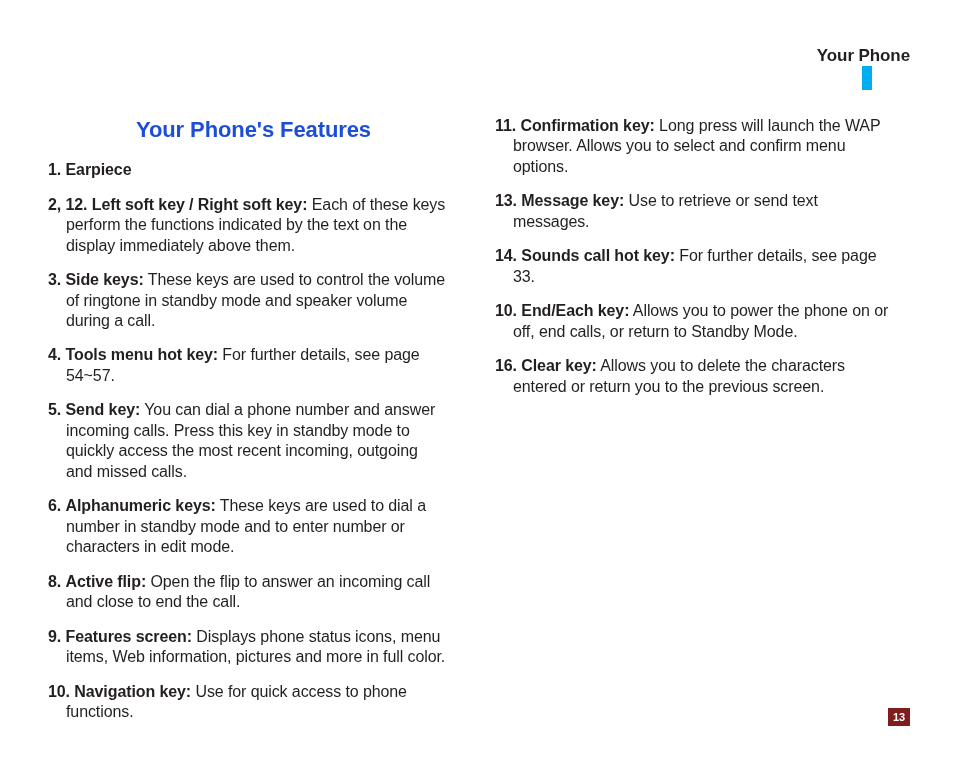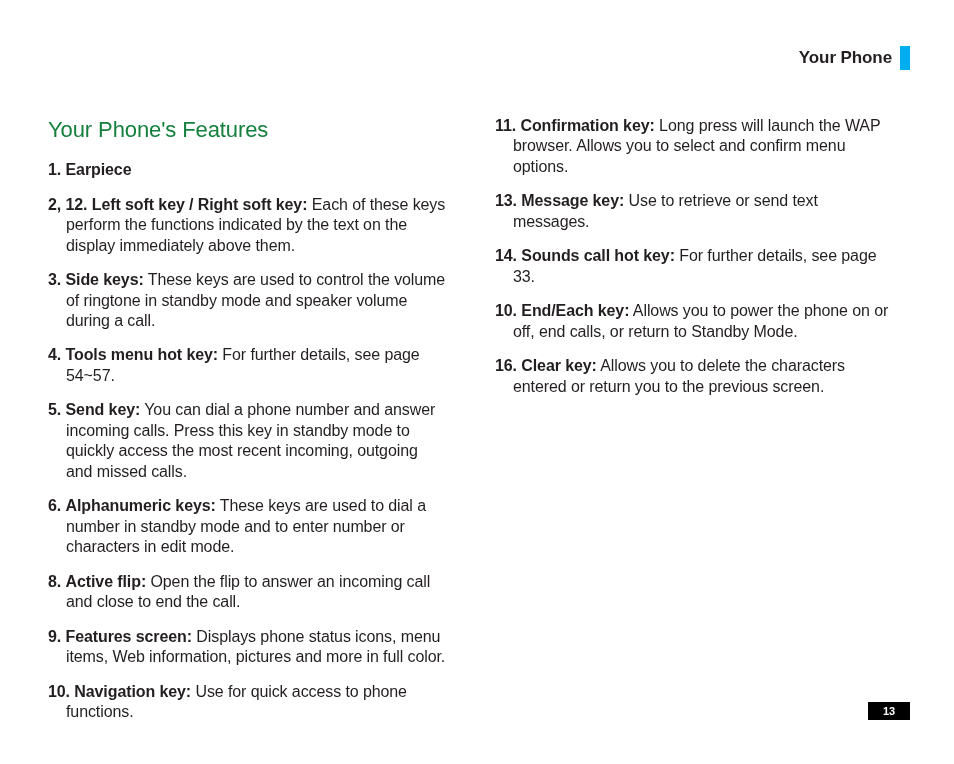--- a/index.html
+++ b/index.html
@@ -20,20 +20,21 @@
     box-sizing: border-box;
   }
   .header {
     position: absolute;
     top: 46px;
     right: 44px;
     display: flex;
     align-items: center;
     font-weight: 700;
     font-size: 17px;
+    flex-direction: column;
   }
   .header-mark {
     width: 10px;
     height: 24px;
     background: #00aeef;
     margin-left: 8px;
   }
   .content {
     position: absolute;
     top: 116px;
@@ -41,39 +42,40 @@
     right: 48px;
     bottom: 40px;
     column-count: 2;
     column-gap: 36px;
     column-fill: auto;
     font-size: 16px;
     line-height: 1.28;
   }
   h2.section-title {
     font-size: 22px;
-    font-weight: 400;
-    color: #15803d;
+    font-weight: 700;
+    color: #1d4ed8;
     margin: 0 0 16px 0;
     break-after: avoid;
+    text-align: center;
   }
   .feat {
     margin: 0 11px 14px 0;
     padding-left: 18px;
     text-indent: -18px;
     break-inside: avoid;
   }
   .feat .num, .feat .name { font-weight: 700; }
   .pagefoot {
     position: absolute;
-    bottom: 44px;
+    bottom: 38px;
     right: 44px;
-    width: 42px;
+    width: 22px;
     height: 18px;
-    background: #000000;
+    background: #7f1d1d;
     color: #fff;
     font-size: 11px;
     font-weight: 700;
     text-align: center;
     line-height: 18px;
   }
 </style>
 </head>
 <body>
 

